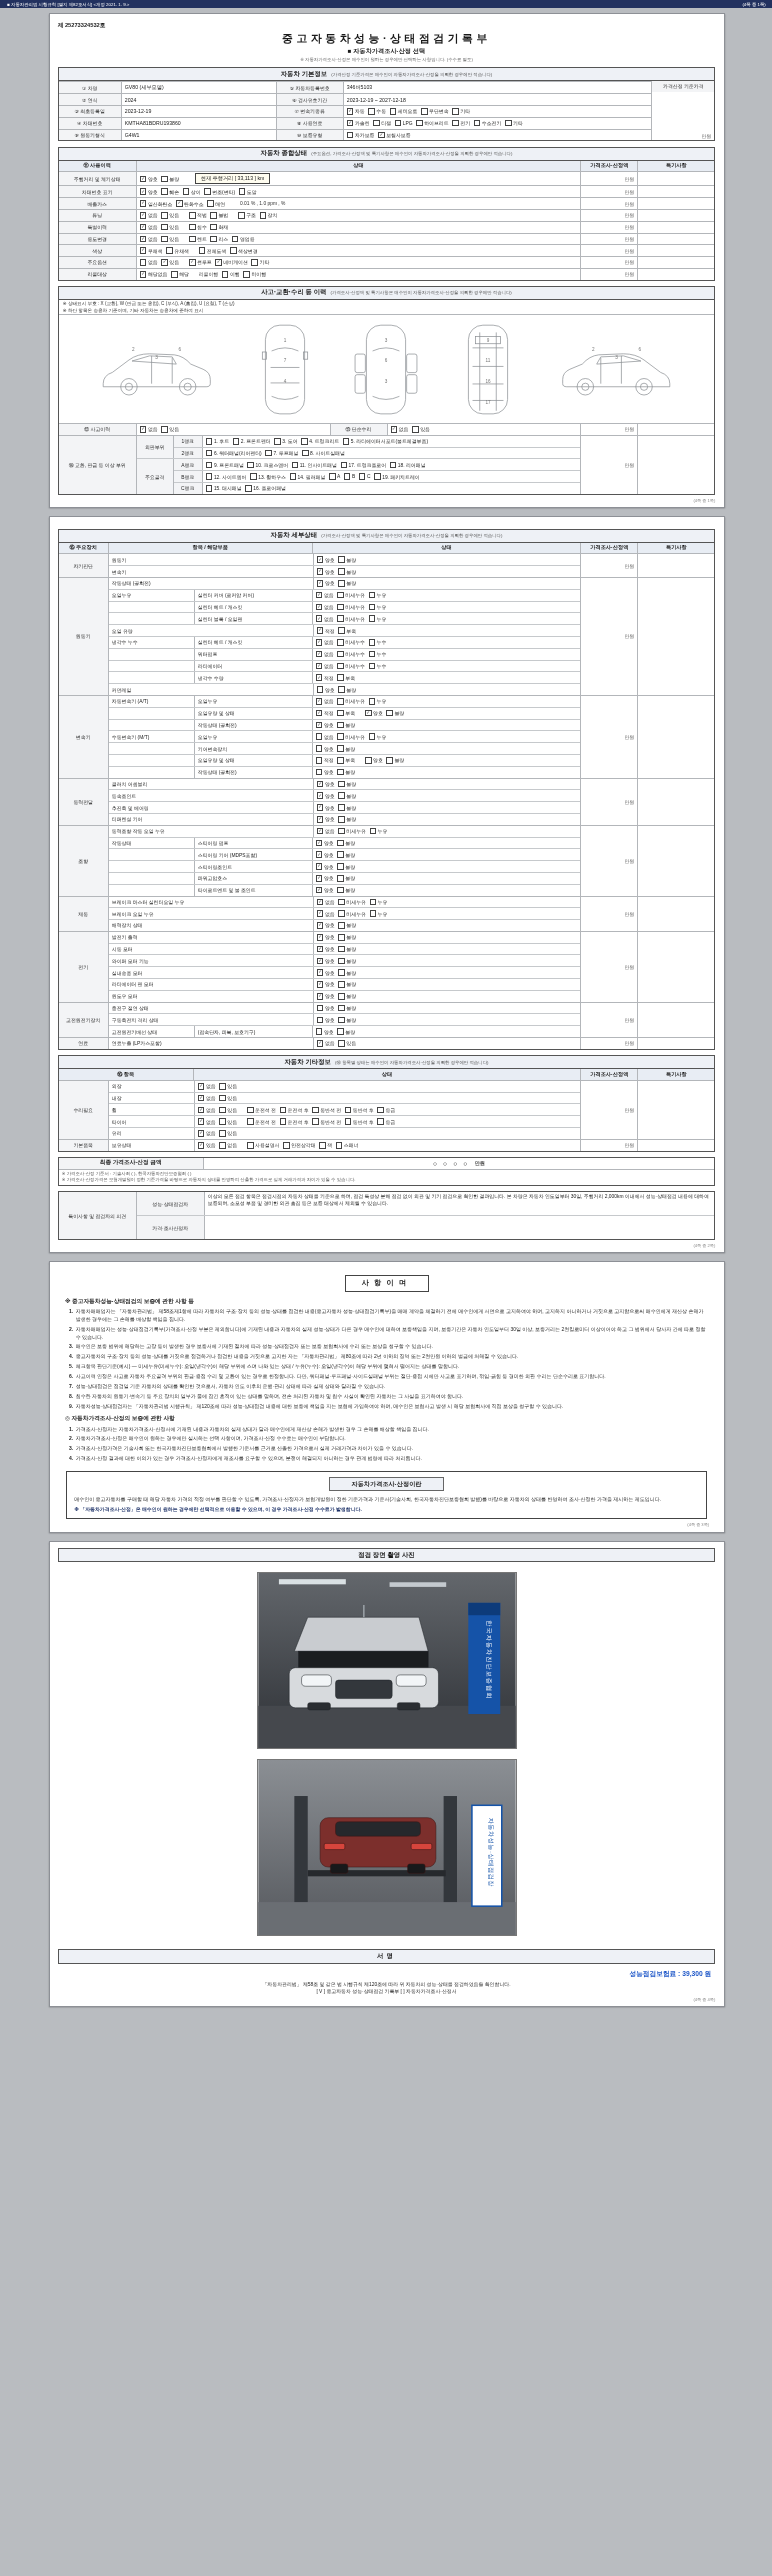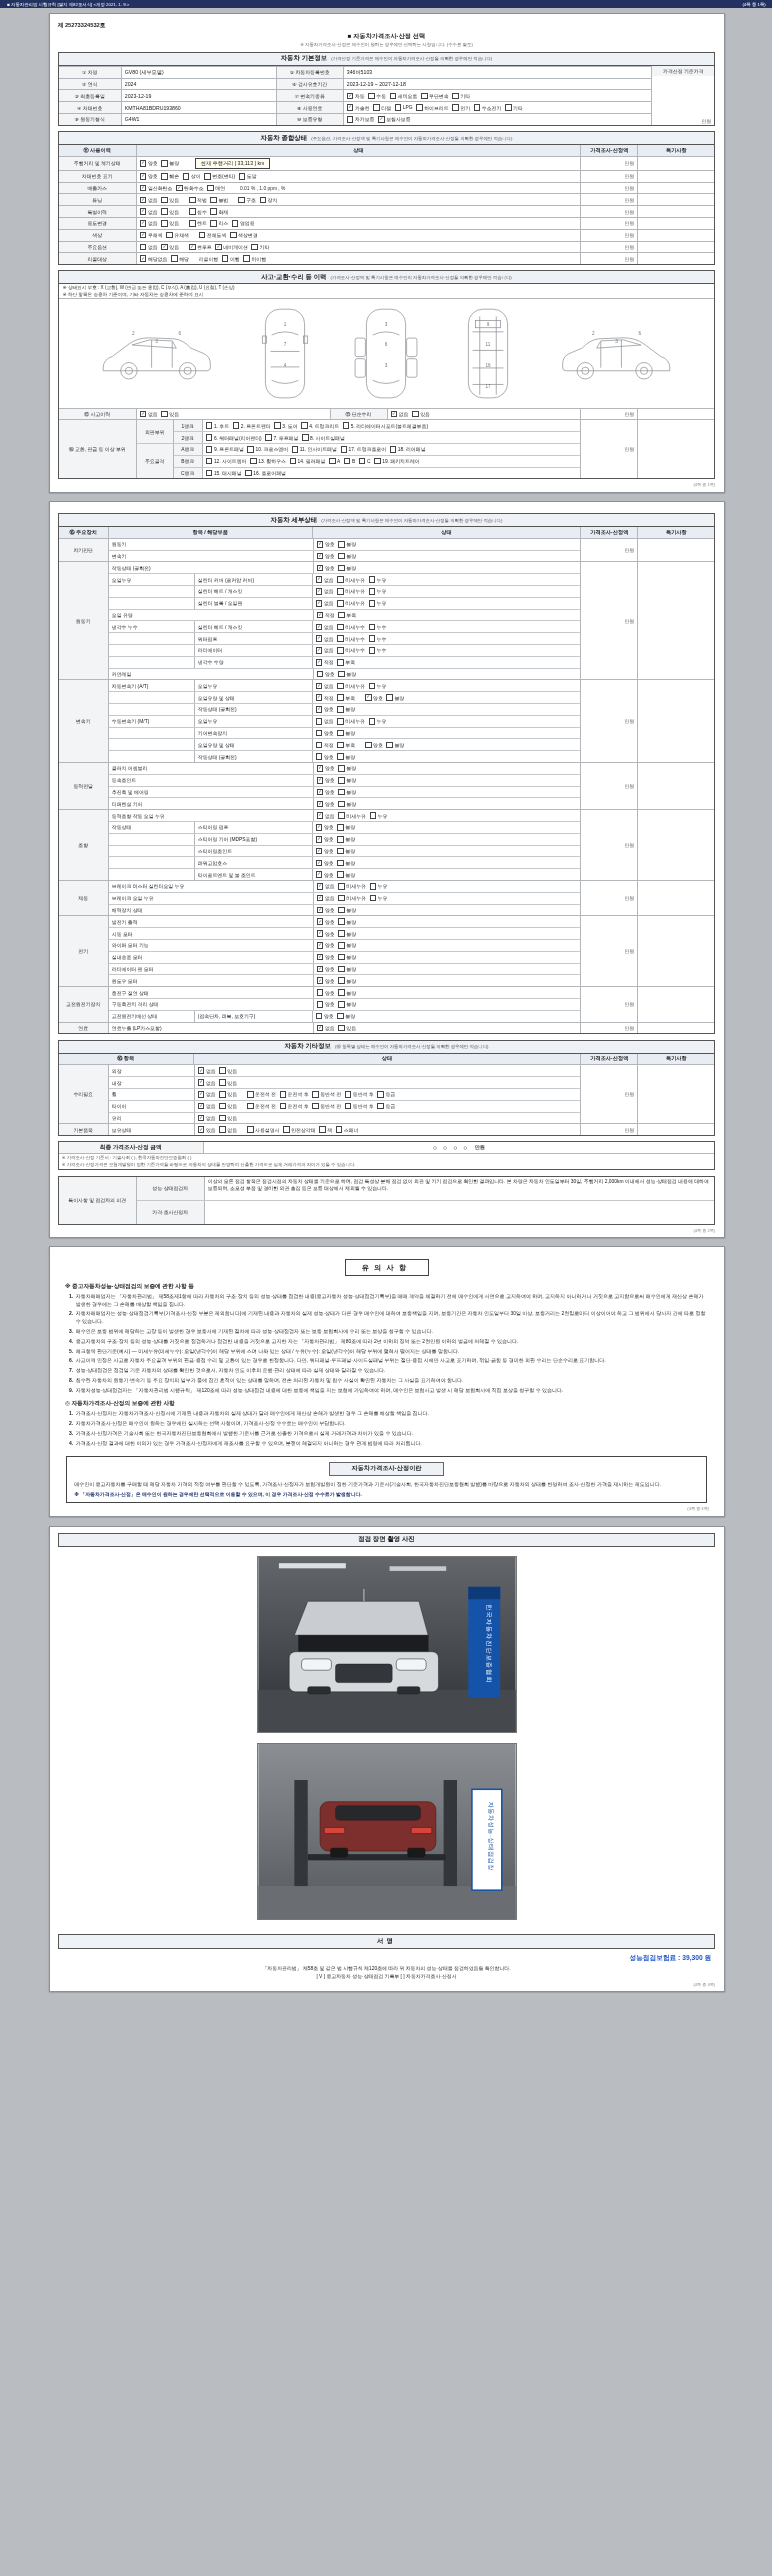--- a/index.html
+++ b/index.html
@@ -62,20 +62,21 @@
 </head>
 <body>
 
 <div class="topbar">
   <span>■ 자동차관리법 시행규칙 [별지 제82호서식] &lt;개정 2021. 1. 9.&gt;</span>
   <span>(4쪽 중 1쪽)</span>
 </div>
 
 <div class="page" id="page1">
   <div class="doc-no">제 25273324532호</div>
+  <h1>중고자동차성능·상태점검기록부</h1>
   <div class="sel">■ 자동차가격조사·산정 선택</div>
   <div class="selnote">※ 자동차가격조사·산정은 매수인이 원하는 경우에만 선택하는 사항입니다. (수수료 별도)</div>
 
   <div class="sec">
     <div class="sec-head">
       <span class="sec-title">자동차 기본정보</span>
       <span class="sec-note">(가격산정 기준가격은 매수인이 자동차가격조사·산정을 의뢰한 경우에만 적습니다)</span>
     </div>
     <div class="tbl" id="basic-tbl" style="display:flex;">
         <div style="flex: 1 1 0px;">
@@ -1711,21 +1712,21 @@
               </div>
             </div>
           </div>
         </div>
       </div>
   </div>
   <div class="pagemark">(4쪽 중 2쪽)</div>
 </div>
 
 <div class="page" id="page3" style="padding:9.3px 14.4px 5.2px;">
-  <span class="nbox-title">유의사항</span>
+  <span class="nbox-title">사항이며</span>
   <div class="nsec">※ 중고자동차성능·상태점검의 보증에 관한 사항 등</div>
   <div id="notices-1">
       <div class="ni">
         <span class="n">1.</span>
         <span class="nt">자동차매매업자는 「자동차관리법」 제58조제1항에 따라 자동차의 구조·장치 등의 성능·상태를 점검한 내용(중고자동차 성능·상태점검기록부)을 매매 계약을 체결하기 전에 매수인에게 서면으로 고지하여야 하며, 고지하지 아니하거나 거짓으로 고지함으로써 매수인에게 재산상 손해가 발생한 경우에는 그 손해를 배상할 책임을 집니다.</span>
       </div>
       <div class="ni">
         <span class="n">2.</span>
         <span class="nt">자동차매매업자는 성능·상태점검기록부(가격조사·산정 부분은 제외합니다)에 기재된 내용과 자동차의 실제 성능·상태가 다른 경우 매수인에 대하여 보증책임을 지며, 보증기간은 자동차 인도일부터 30일 이상, 보증거리는 2천킬로미터 이상이어야 하고 그 범위에서 당사자 간에 따로 정할 수 있습니다.</span>
       </div>

